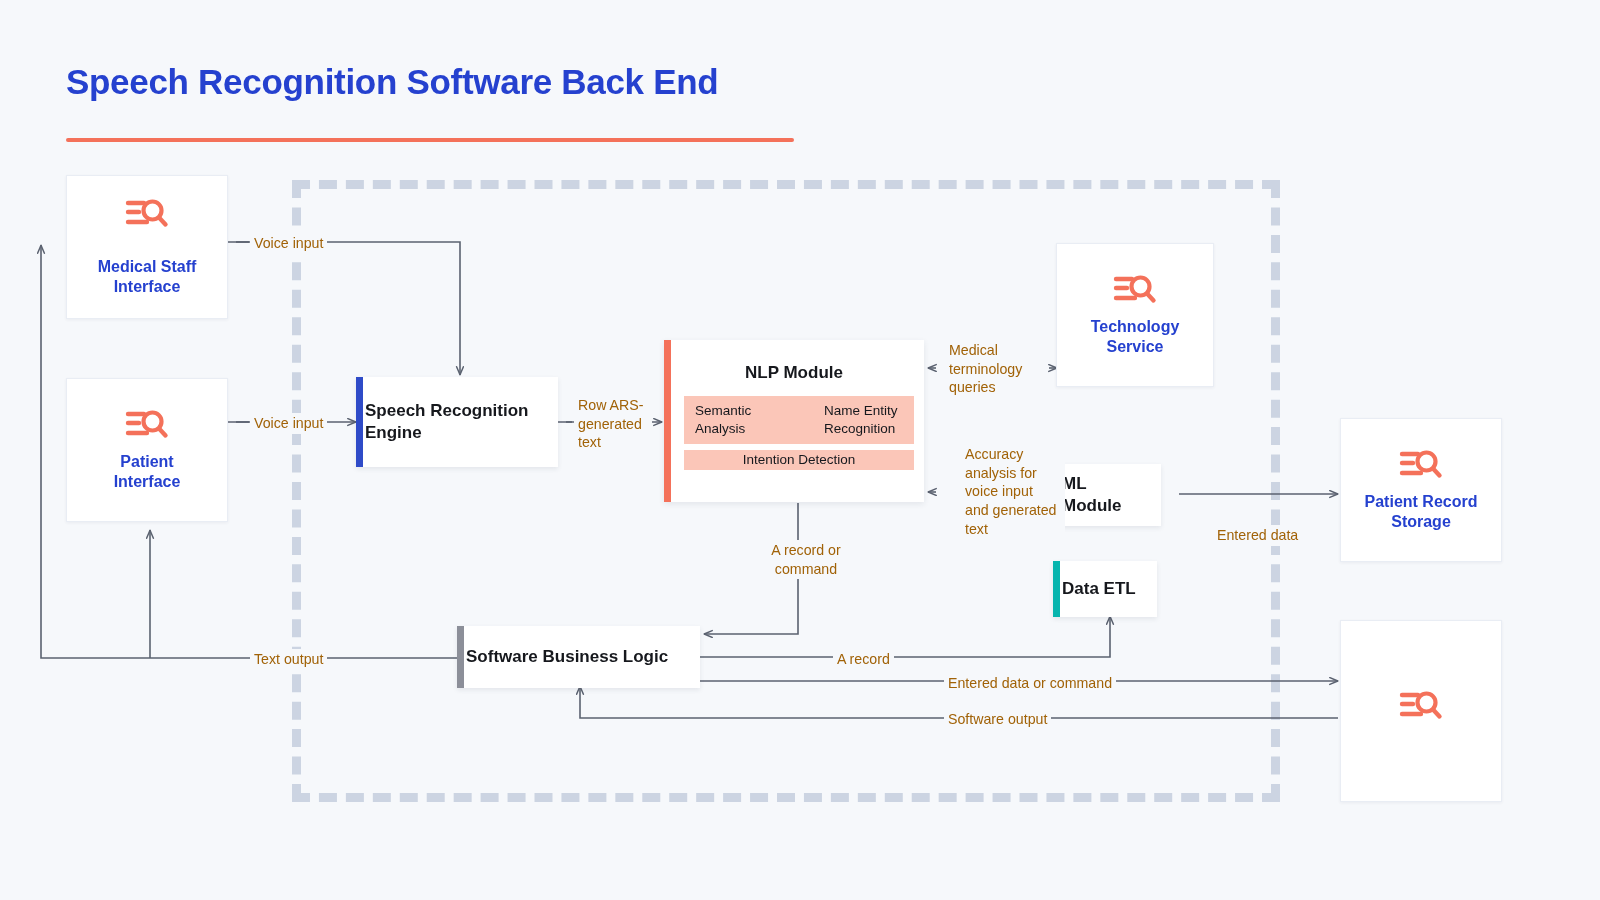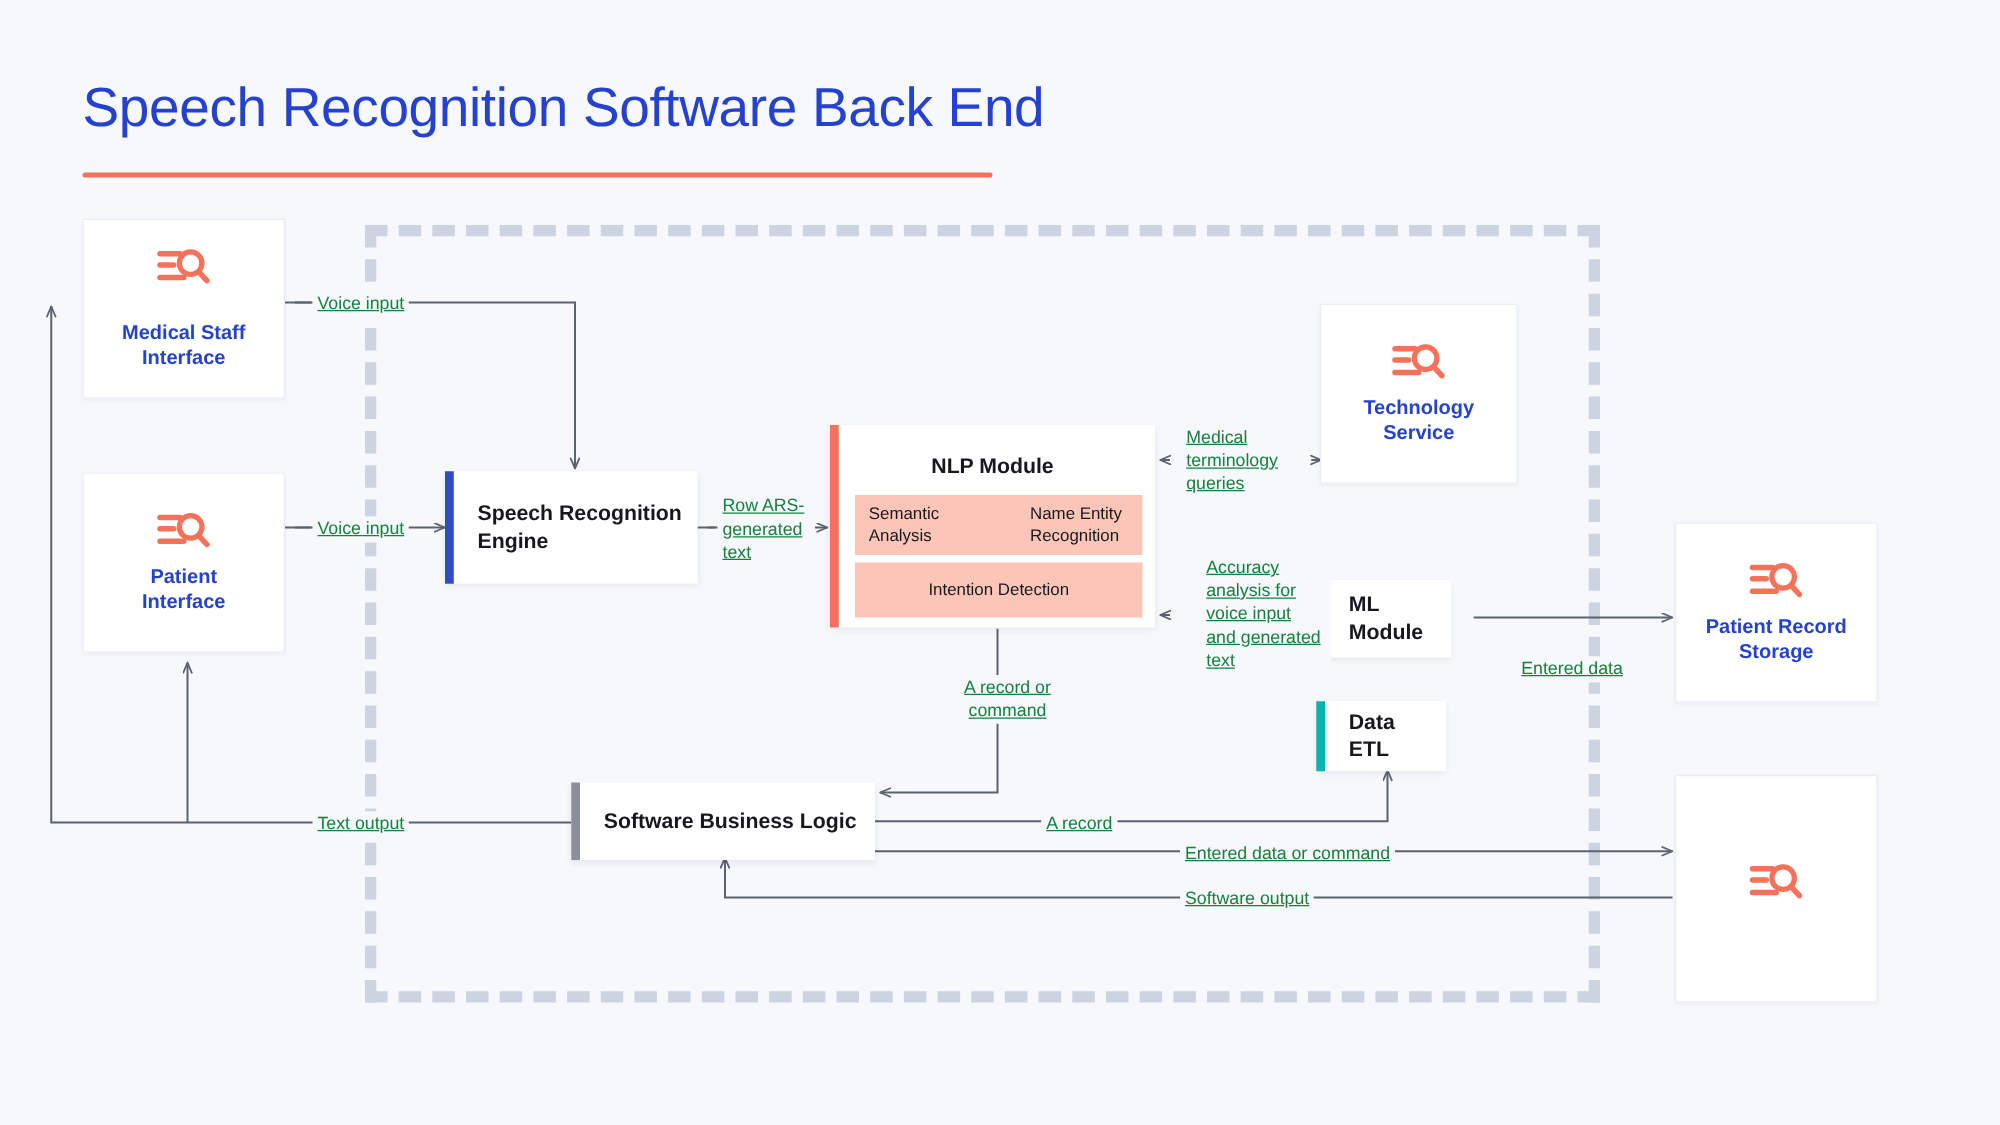--- a/index.html
+++ b/index.html
@@ -8,21 +8,21 @@
     background:#f6f8fb;
     font-family:"Liberation Sans", sans-serif;
     overflow:hidden;
     position:relative;
   }
   #stage{position:absolute;left:0;top:0;width:1600px;height:900px;}
 
   
   .title{
     position:absolute;left:66px;top:62px;
-    font-size:44px;font-weight:normal;color:#2541cf;
+    font-size:35px;font-weight:bold;color:#2541cf;
     letter-spacing:-0.3px;white-space:nowrap;
   }
   .title-rule{
     position:absolute;left:66px;top:138px;width:728px;height:4px;
     background:#f4715a;border-radius:2px;
   }
 
   
   .dashed-zone{
     position:absolute;left:292px;top:180px;width:988px;height:622px;
@@ -51,21 +51,21 @@
     position:absolute;background:#ffffff;
     box-shadow:0 2px 5px rgba(30,40,70,0.09);
     display:flex;align-items:center;
     box-sizing:border-box;
   }
   .bar-box .stripe{
     position:absolute;left:0;top:0;bottom:0;width:7px;
   }
   .bar-box .bb-label{
     font-weight:bold;color:#16181d;font-size:17px;
-    line-height:1.27;padding-left:26px;padding-right:12px;
+    line-height:1.27;padding-left:9px;padding-right:12px;
   }
 
   
   .nlp{
     position:absolute;left:664px;top:340px;width:260px;height:162px;
     background:#ffffff;box-shadow:0 2px 6px rgba(30,40,70,0.09);
     box-sizing:border-box;
   }
   .nlp .stripe{position:absolute;left:0;top:0;bottom:0;width:7px;background:#f4715a;}
   .nlp .nlp-title{
@@ -73,27 +73,27 @@
     font-weight:bold;font-size:17px;color:#16181d;
   }
   .nlp .sub{
     position:absolute;background:#fbc6b8;color:#16181d;
     font-size:13.5px;line-height:1.33;
     display:flex;align-items:center;
     padding:0 11px;box-sizing:border-box;
   }
   .nlp .sub.semantic{left:20px;top:56px;width:120px;height:48px;}
   .nlp .sub.ner{left:136px;top:56px;width:114px;height:48px;padding-left:24px;}
-  .nlp .sub.intent{left:20px;top:110px;width:230px;height:44px;
+  .nlp .sub.intent{left:20px;top:110px;width:230px;height:20px;
       justify-content:center;text-align:center;}
 
   
   .lbl{
-    position:absolute;color:#15803d;font-size:14.2px;line-height:1.32;
-    background:#f6f8fb;padding:1px 4px;white-space:pre-line;text-decoration:underline;
+    position:absolute;color:#a16207;font-size:14.2px;line-height:1.32;
+    background:#f6f8fb;padding:1px 4px;white-space:pre-line;
   }
 
   
   svg.wires{position:absolute;left:0;top:0;width:1600px;height:900px;overflow:visible;}
 </style>
 </head>
 <body>
 
 <div id="stage">
 

